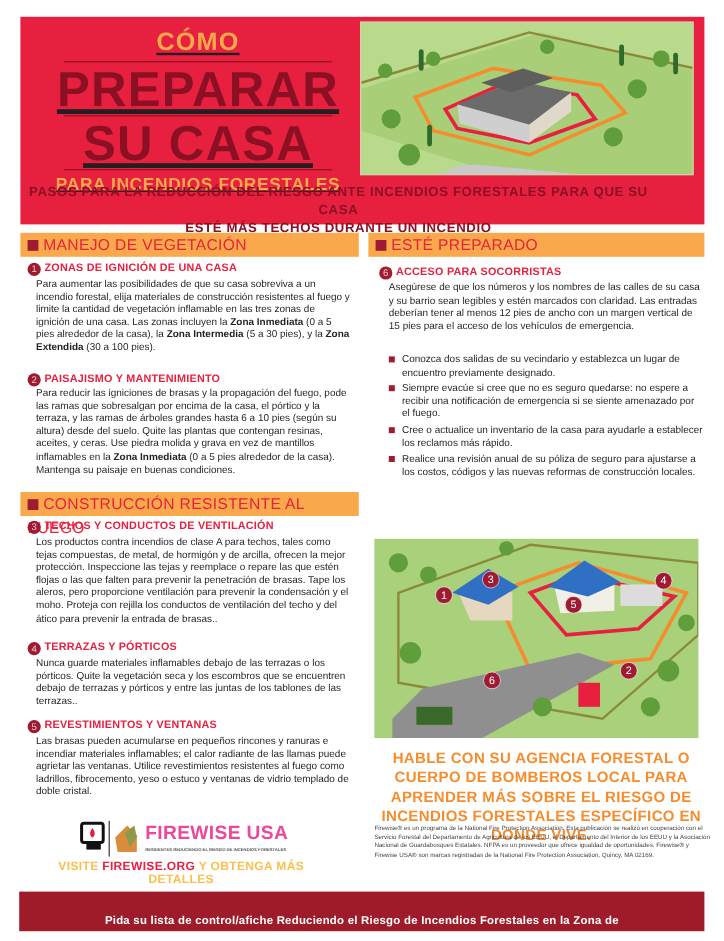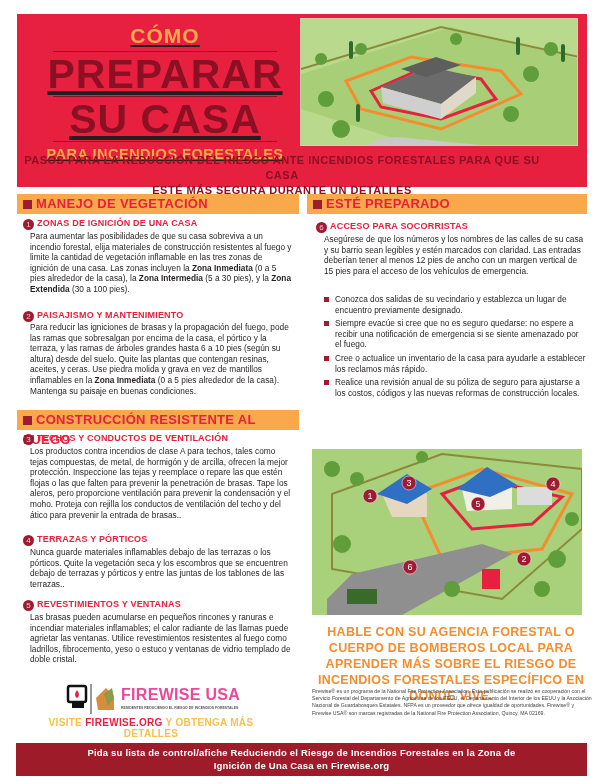--- a/index.html
+++ b/index.html
@@ -6,39 +6,39 @@
   body { width: 603px; height: 784px; background: #ffffff; font-family: "Liberation Sans", sans-serif; position: relative; overflow: hidden; color: #231f20; }
   .hero { position: absolute; left: 17px; top: 14px; width: 570px; height: 173px; background: #e8203f; }
   .title-block { position: absolute; left: 18px; top: 0; width: 260px; text-align: center; text-decoration: underline; }
   .como { color: #f9a94b; font-weight: bold; font-size: 21px; letter-spacing: 1px; margin-top: 9px; line-height: 26px; }
   .rule { height: 1px; background: #8c1024; margin: 2px 18px; }
   .big { color: #8c1024; font-weight: 900; font-size: 41px; line-height: 40px; letter-spacing: 1px; }
   .para { color: #f9a94b; font-weight: bold; font-size: 14.5px; letter-spacing: 0.5px; line-height: 20px; margin-top: 1px; }
   .hero-img { position: absolute; left: 283px; top: 4px; width: 278px; height: 128px; background: #b8d98a; overflow: hidden; border: 1px solid #d0d0b0; }
   .subtitle { position: absolute; left: 0; top: 139px; width: 530px; text-align: center; color: #8c1024; font-weight: bold; font-size: 11px; letter-spacing: 0.5px; line-height: 15px; }
 
-  .sec-head { position: absolute; height: 20px; background: #f9a94b; color: #e8203f; font-weight: 700; font-size: 13px; line-height: 20px; padding-left: 6px; letter-spacing: 0.3px; }
+  .sec-head { position: absolute; height: 20px; background: #f9a94b; color: #e8203f; font-weight: 400; font-size: 13px; line-height: 20px; padding-left: 6px; letter-spacing: 0.3px; }
   .sec-head .sq { display: inline-block; width: 9px; height: 9px; background: #9e1b32; margin-right: 4px; vertical-align: -1px; }
   .item-head { position: absolute; font-size: 9px; font-weight: 900; color: #e8203f; letter-spacing: 0.2px; }
   .num { display: inline-block; width: 11px; height: 11px; border-radius: 50%; background: #9e1b32; color: #f5c7cd; font-size: 8px; text-align: center; line-height: 11px; margin-right: 3px; vertical-align: -1px; font-weight: normal; }
   .body { position: absolute; font-size: 8.3px; line-height: 10.6px; color: #231f20; }
   .body b { font-weight: bold; }
   ul.bullets { list-style: none; }
   ul.bullets li { position: relative; padding-left: 11px; margin-bottom: 3px; }
   ul.bullets li::before { content: ""; position: absolute; left: 0; top: 3px; width: 5px; height: 5px; background: #9e1b32; }
 
   .logos { position: absolute; left: 66px; top: 684px; width: 180px; height: 30px; }
   .visit { position: absolute; left: 20px; top: 717px; width: 262px; text-align: center; font-size: 10px; font-weight: 900; color: #f9c04b; letter-spacing: 0.3px; }
   .visit .red { color: #e8203f; }
 
   .map { position: absolute; left: 312px; top: 449px; width: 270px; height: 166px; background: #a8d17c; overflow: hidden; }
   .call { position: absolute; left: 310px; top: 624px; width: 282px; text-align: center; font-size: 12.5px; font-weight: 900; color: #f58d2e; line-height: 16px; letter-spacing: 0.3px; }
   .fine { position: absolute; left: 312px; top: 688px; width: 280px; font-size: 5.2px; line-height: 7.2px; color: #444; }
 
-  .footer { position: absolute; left: 16px; top: 743px; width: 571px; height: 33px; background: #9e1b2a; color: #ffffff; text-align: center; font-size: 9.5px; font-weight: bold; line-height: 13px; padding-top: 3px; letter-spacing: 0.2px; }
+  .footer { position: absolute; left: 16px; top: 743px; width: 571px; height: 33px; background: #9e1b2a; color: #ffffff; text-align: center; font-size: 9.5px; font-weight: bold; line-height: 13px; padding-top: 18px; letter-spacing: 0.2px; }
 </style>
 </head>
 <body>
 
 <div class="hero">
   <div class="title-block">
     <div class="como">CÓMO</div>
     <div class="rule"></div>
     <div class="big">PREPARAR</div>
     <div class="rule"></div>
@@ -71,21 +71,21 @@
       <g fill="#2f6b2a">
         <rect x="48" y="22" width="4" height="18" rx="2"></rect>
           <rect x="215" y="18" width="4" height="18" rx="2"></rect>
         <rect x="260" y="25" width="4" height="18" rx="2"></rect>
           <rect x="55" y="85" width="4" height="18" rx="2"></rect>
       </g>
     </svg>
   </div>
   <div class="subtitle">
     <div>PASOS PARA LA REDUCCIÓN DEL RIESGO ANTE INCENDIOS FORESTALES PARA QUE SU CASA</div>
-    <div>ESTÉ MÁS SEGURA DURANTE UN DETALLES</div>
+    <div>ESTÉ MÁS TECHOS DURANTE UN INCENDIO</div>
   </div>
 </div>
 
 <div class="sec-head" style="left:17px; top:194px; width:282px;">
   <span class="sq"></span><span>MANEJO DE VEGETACIÓN</span>
 </div>
 
 <div class="item-head" style="left:23px; top:218px;">
   <span class="num">1</span><span>ZONAS DE IGNICIÓN DE UNA CASA</span>
 </div>

